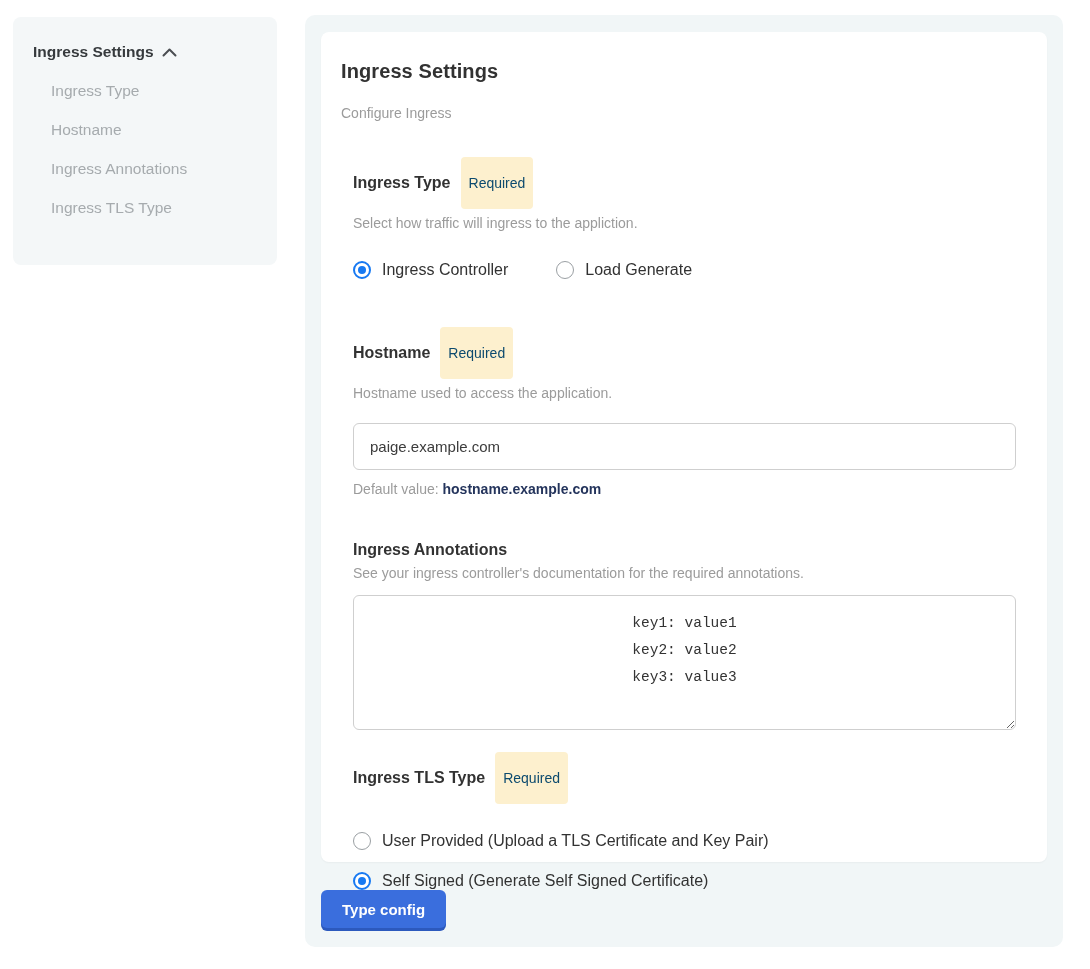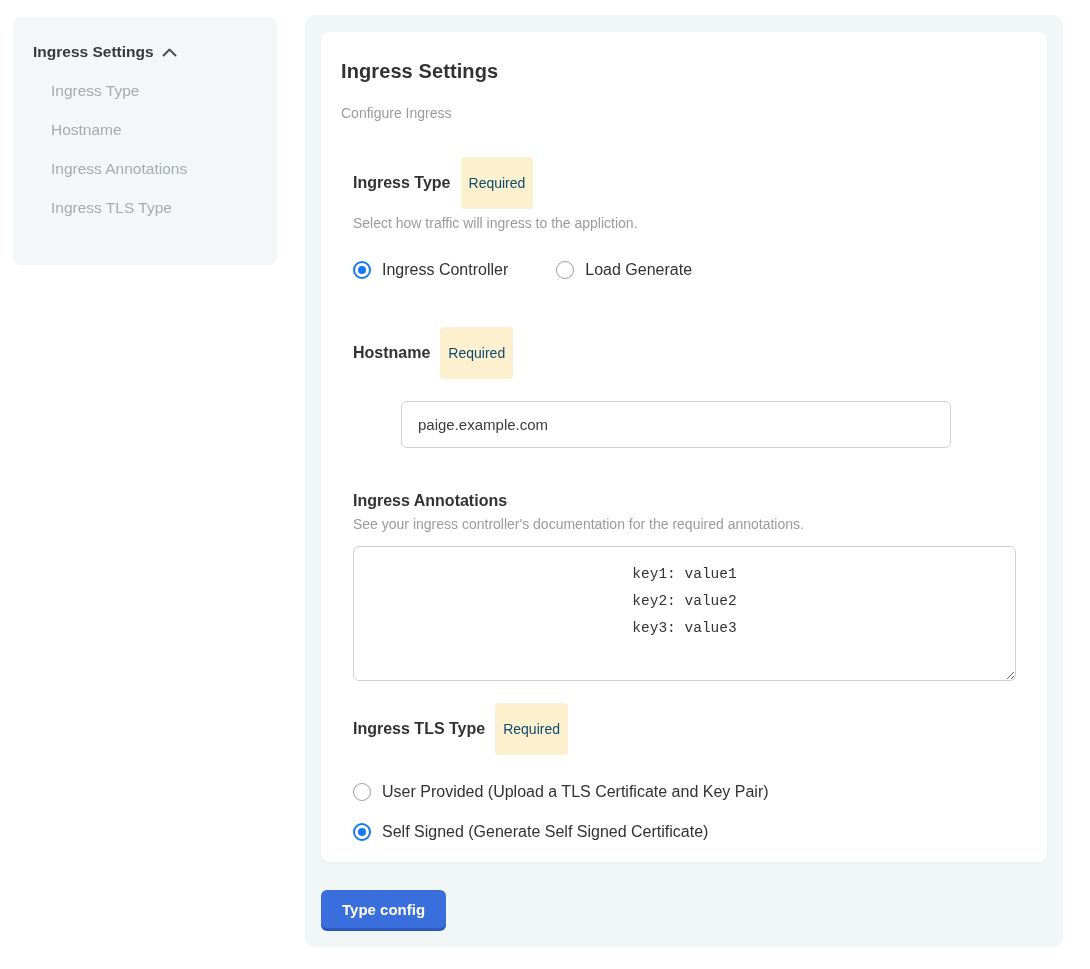--- a/index.html
+++ b/index.html
@@ -95,31 +95,30 @@
     margin: -4px 0 0 -4px;
     border-radius: 50%;
     background: #1779f2;
   }
   .radio-stack { margin-top: 28px; }
   .radio-stack .radio-option + .radio-option { margin-top: 22px; }
 
   
   .text-input {
     margin-top: 22px;
-    width: 550px; height: 47px;
+    width: 663px; height: 47px;
     border: 1px solid #cfcfcf;
     border-radius: 6px;
     padding: 0 16px;
     font-size: 15px;
     color: #3c3c3c;
     font-family: "Liberation Sans", sans-serif;
     background: #ffffff;
     outline: none;
     display: block;
-    margin-left: 48px;
   }
   .default-line { margin-top: 11px; font-size: 14px; color: #9b9b9b; }
   .default-line strong { color: #24345c; font-weight: 700; }
 
   
   .textarea {
     margin-top: 14px;
     width: 663px; height: 135px;
     border: 1px solid #cfcfcf;
     border-radius: 6px;
@@ -195,21 +194,23 @@
             <span class="label">Load Generate</span>
           </div>
         </div>
       </div>
 
       <div class="sec-hostname">
         <div class="section-title-row">
           <span class="section-title">Hostname</span>
           <span class="badge">Required</span>
         </div>
+        <p class="help">Hostname used to access the application.</p>
         <input type="text" class="text-input" value="paige.example.com" style="">
+        <p class="default-line"><span>Default value: </span><strong>hostname.example.com</strong></p>
       </div>
 
       <div class="sec-annotations">
         <div class="section-title-row">
           <span class="section-title">Ingress Annotations</span>
         </div>
         <p class="help">See your ingress controller's documentation for the required annotations.</p>
         <textarea class="textarea" spellcheck="false" style="">key1: value1
 key2: value2
 key3: value3</textarea>

